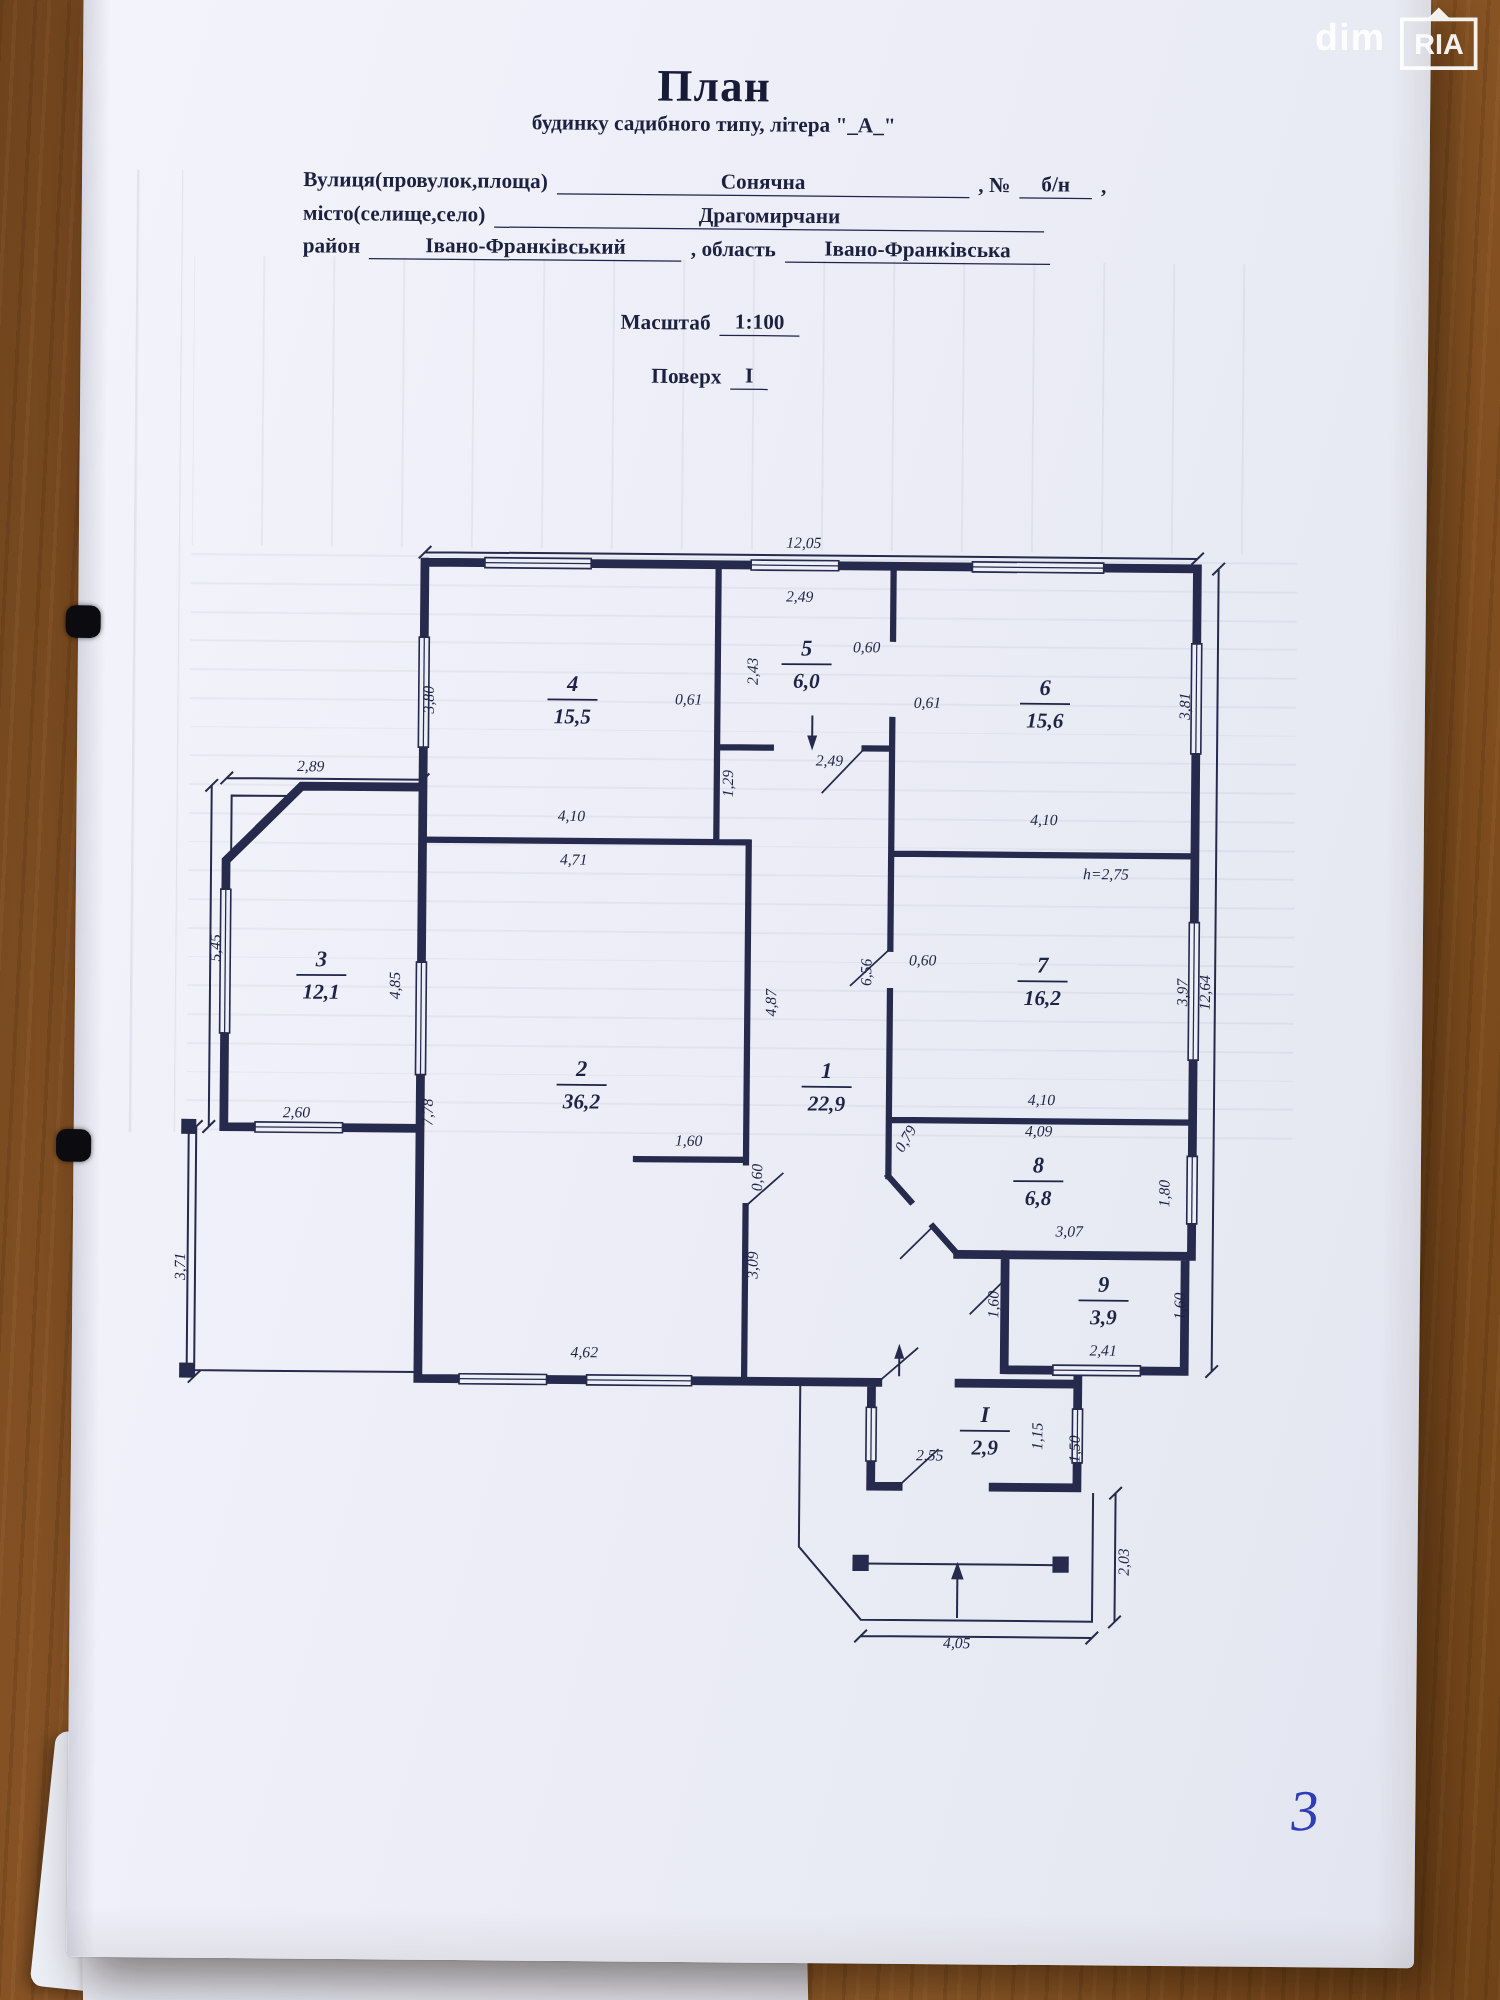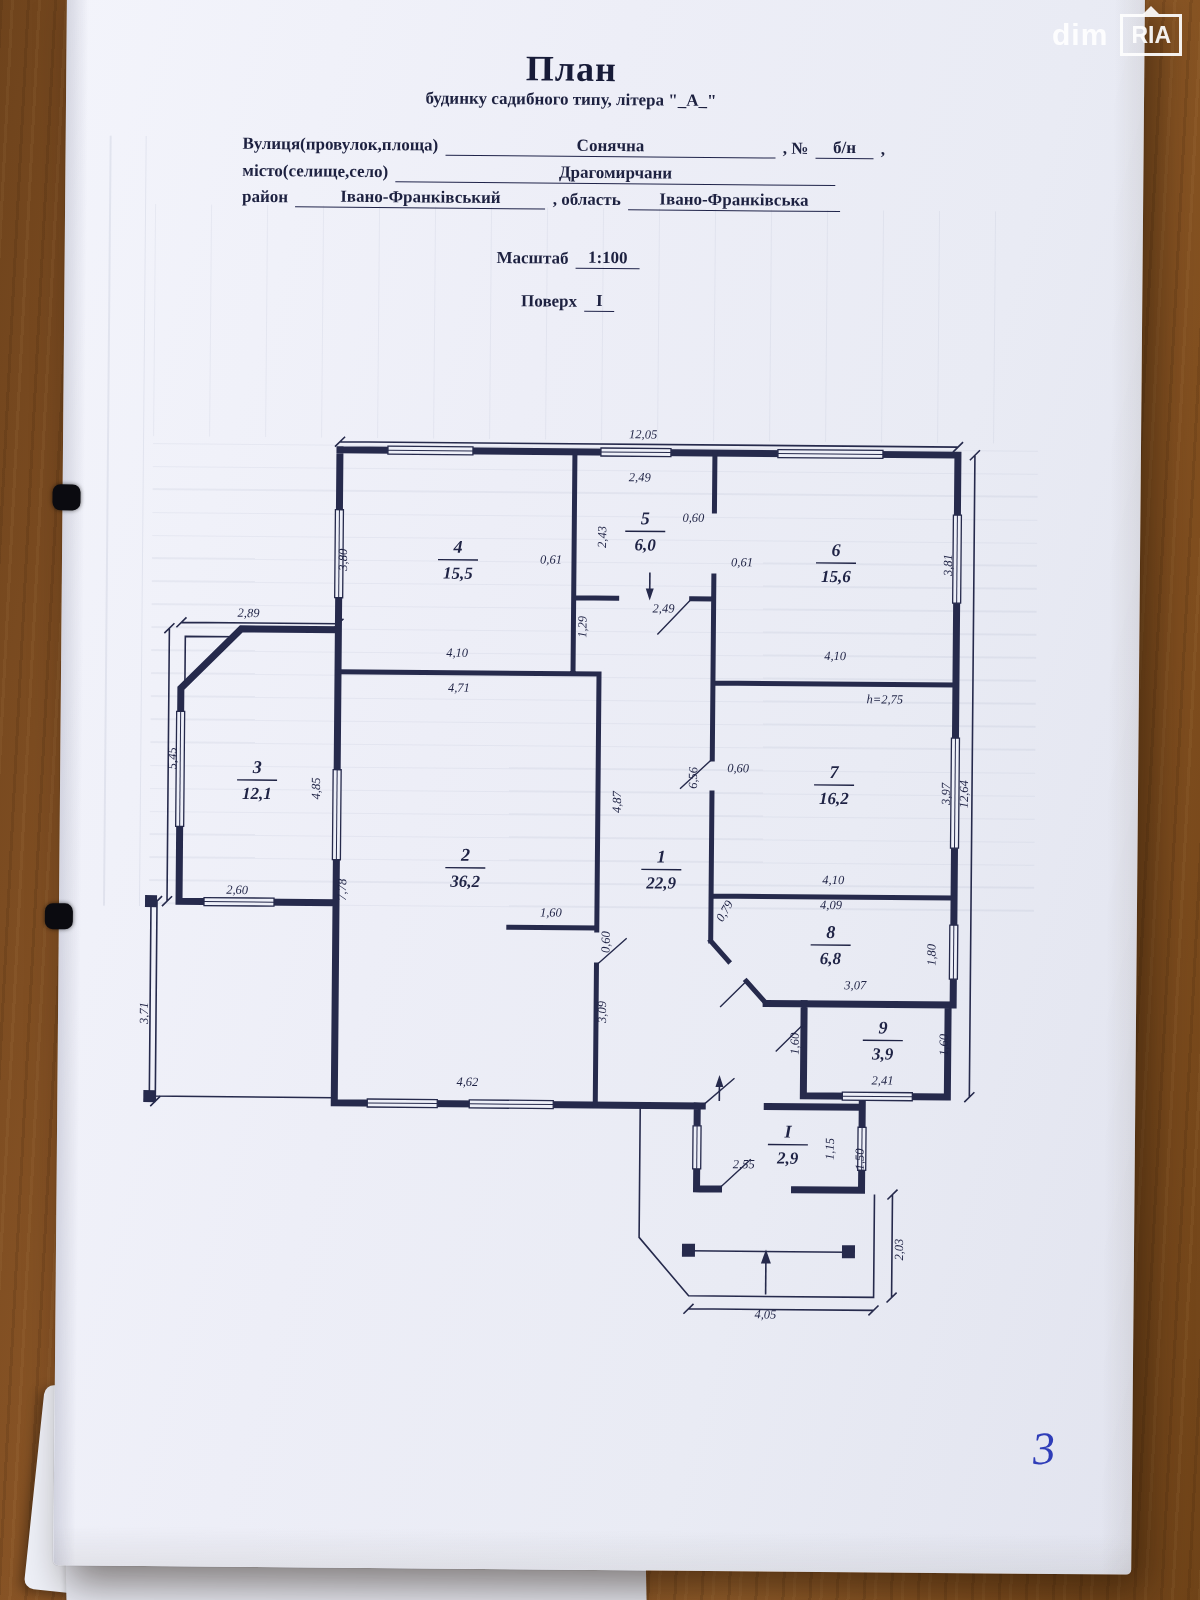--- a/index.html
+++ b/index.html
@@ -49,21 +49,21 @@
   .leaf{fill:none;stroke:#262a4c;stroke-width:1.4;}
   .post{fill:#262a4c;}
   .win-r{fill:#edeff8;stroke:#262a4c;stroke-width:1.3;}
   .win-l{stroke:#262a4c;stroke-width:1;}
   .dim{font:italic 12.5px "Liberation Serif",serif;fill:#1f2345;text-anchor:middle;}
   .rnum{font:italic 18px "Liberation Serif",serif;font-weight:bold;fill:#1f2345;text-anchor:middle;}
   .rarea{font:italic 17px "Liberation Serif",serif;font-weight:bold;fill:#1f2345;text-anchor:middle;}
   .rline{stroke:#1f2345;stroke-width:1.4;}
   .pagenum{position:absolute;left:1038px;top:1418px;font-size:46px;font-style:italic;color:#2f3db8;transform:rotate(-4deg);}
   
-  .wm{position:absolute;top:14px;right:18px;display:flex;align-items:center;gap:12px;opacity:.92;z-index:50;
+  .wm{position:absolute;top:14px;right:18px;display:flex;align-items:flex-start;gap:12px;opacity:.92;z-index:50;
      font-family:"Liberation Sans",sans-serif;}
   .wm-dim{color:#fff;font-weight:bold;font-size:30px;letter-spacing:1px;}
   .wm-ria{position:relative;border:3px solid #fff;color:#fff;font-weight:bold;font-size:23px;padding:5px 8px 4px;}
   .ria-roof{position:absolute;top:-11px;left:50%;transform:translateX(-50%);width:0;height:0;
      border-left:9px solid transparent;border-right:9px solid transparent;border-bottom:9px solid #fff;}
   .vignette{position:absolute;inset:0;pointer-events:none;z-index:40;
      background:radial-gradient(130% 120% at 50% 45%,transparent 62%,rgba(35,18,4,.28) 100%);}
 </style>
 </head>
 <body>

